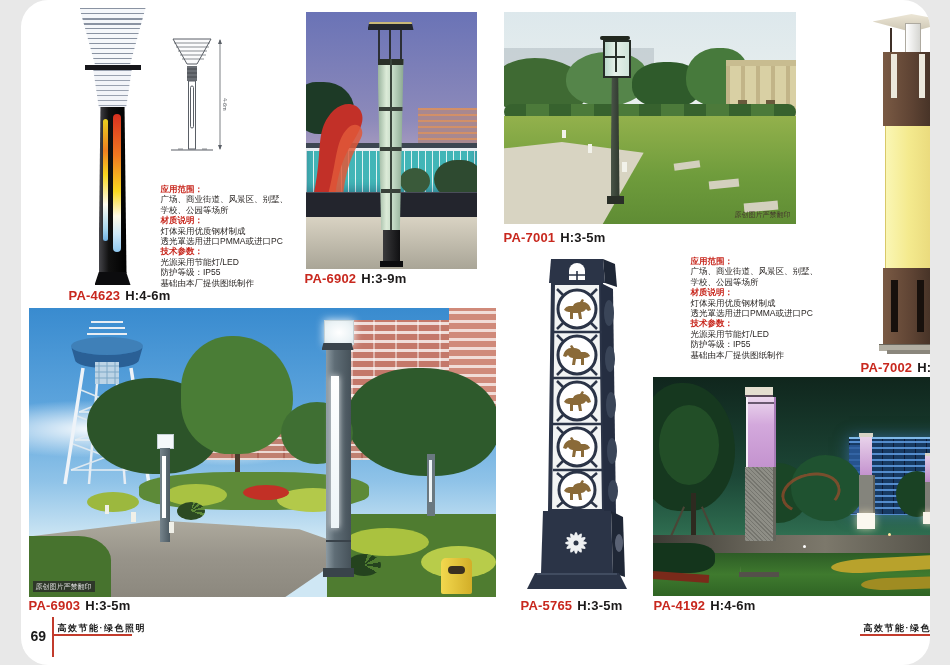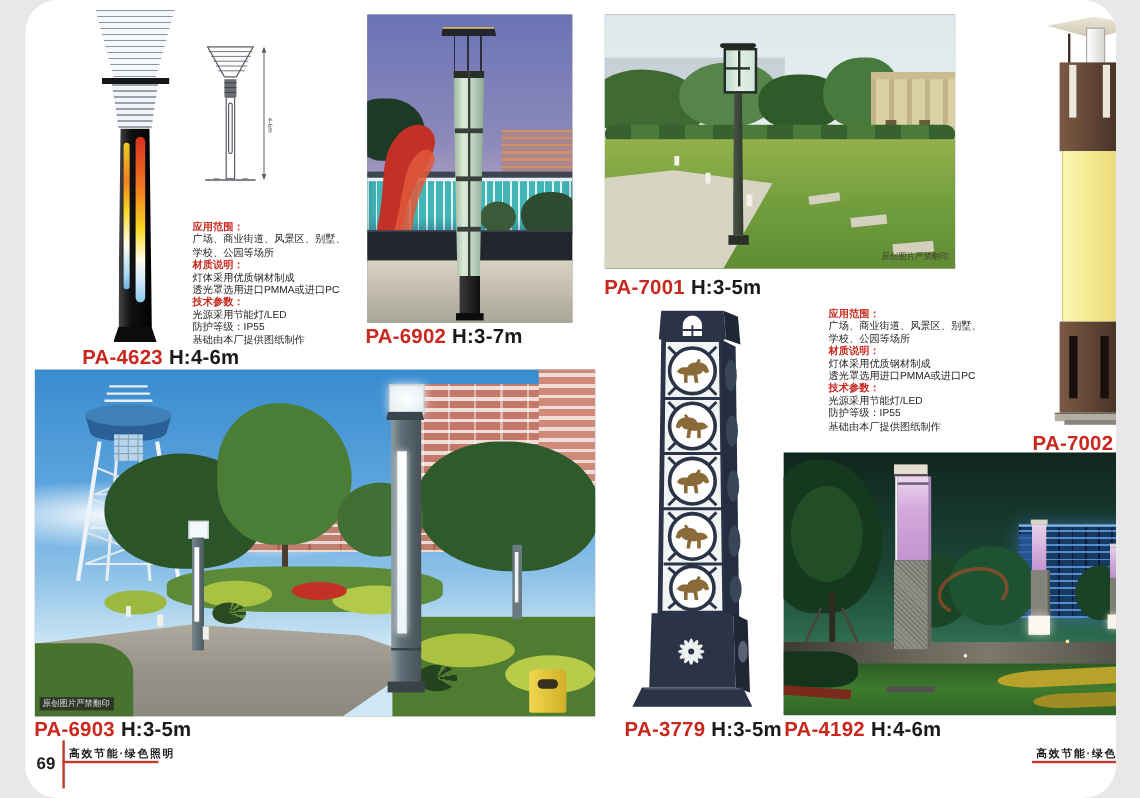--- a/index.html
+++ b/index.html
@@ -1,20 +1,20 @@
 <!DOCTYPE html>
 <html><head>
 <meta charset="utf-8">
 <style>
   html,body{margin:0;padding:0;background:#e8e8e8;}
   .page{position:relative;width:909px;height:665px;background:#ffffff;overflow:hidden;
         font-family:"Liberation Sans","DejaVu Sans",sans-serif;margin:0 auto;border-radius:27px;}
   .abs{position:absolute;}
   .photo{position:absolute;overflow:hidden;background:#888;}
-  .plabel{position:absolute;font-size:17px;font-weight:bold;white-space:nowrap;letter-spacing:.2px;}
+  .plabel{position:absolute;font-size:13px;font-weight:bold;white-space:nowrap;letter-spacing:.2px;}
   .pcode{color:#c8281e;}
   .pheight{color:#1c1a1a;margin-left:5px;}
   .info{position:absolute;width:142px;font-size:8.5px;line-height:10.4px;color:#2a2624;}
   .info .ih{color:#c8281e;font-weight:bold;}
   .capchip{position:absolute;font-size:7px;line-height:9px;color:#ddd;background:rgba(40,40,40,.78);padding:1px 3px;}
   .capflat{position:absolute;font-size:7px;line-height:9px;color:#463a2e;}
   .pagenum{position:absolute;font-size:14px;font-weight:bold;color:#1a1a1a;}
   .slogan{position:absolute;font-size:9px;font-weight:bold;color:#1a1a1a;letter-spacing:1.5px;white-space:nowrap;text-align:right;}
   .rlv{position:absolute;width:2px;background:#c23b2c;}
   .rlh{position:absolute;height:2px;background:#c23b2c;}
@@ -109,21 +109,21 @@
       <div class="abs" style="left:1px;top:48px;width:24px;height:4px;background:#39413a;"></div>
       <div class="abs" style="left:2px;top:88px;width:22px;height:4px;background:#39413a;"></div>
       <div class="abs" style="left:3px;top:130px;width:20px;height:4px;background:#39413a;"></div>
       <div class="abs" style="left:12px;top:0;width:2px;height:171px;background:#3a443c;"></div>
     </div>
     <div class="abs" style="left:77px;top:218px;width:17px;height:33px;
          background:linear-gradient(90deg,#3a3a3c,#101012);"></div>
     <div class="abs" style="left:74px;top:249px;width:23px;height:6px;background:#0c0c0e;"></div>
   </div>
   <div class="plabel" style="left:284px;top:271px;">
-    <span class="pcode">PA-6902</span><span class="pheight">H:3-7m</span>
+    <span class="pcode">PA-6902</span><span class="pheight">H:3-9m</span>
   </div>
 
   <div class="photo" style="left:483px;top:12px;width:292px;height:212px;">
     <div class="abs" style="inset:0;background:linear-gradient(180deg,#dde8ec,#eef2ef 60%);"></div>
     <div class="abs" style="left:0;top:36px;width:150px;height:38px;
          background:rgba(150,160,170,.35);"></div>
     <div class="abs" style="left:-12px;top:46px;width:95px;height:58px;background:#3f6a33;border-radius:45% 55% 40% 50%;"></div>
     <div class="abs" style="left:62px;top:40px;width:82px;height:54px;background:#55854a;border-radius:50% 45% 50% 45%;"></div>
     <div class="abs" style="left:128px;top:50px;width:70px;height:46px;background:#2f5b2b;border-radius:45%;"></div>
     <div class="abs" style="left:182px;top:36px;width:62px;height:58px;background:#477a3c;border-radius:50% 40% 50% 45%;"></div>
@@ -346,21 +346,21 @@
         <ellipse rx="2.6" ry="11" transform="rotate(120)"></ellipse>
           <ellipse rx="2.6" ry="11" transform="rotate(150)"></ellipse>
       </g>
       <circle r="2.5" fill="#2b3447"></circle>
     </g>
     <ellipse cx="106" cy="300" rx="4" ry="9" fill="#8a93a8" opacity=".55"></ellipse>
     <polygon points="22,330 106,330 114,346 14,346" fill="#2b3447"></polygon>
     <line x1="24" y1="331" x2="104" y2="331" stroke="#4a5468" stroke-width="1.5"></line>
   </svg>
   <div class="plabel" style="left:500px;top:598px;">
-    <span class="pcode">PA-3779</span><span class="pheight">H:3-5m</span>
+    <span class="pcode">PA-5765</span><span class="pheight">H:3-5m</span>
   </div>
 
   <div class="photo" style="left:632px;top:377px;width:313px;height:219px;">
     <div class="abs" style="inset:0;
          background:linear-gradient(180deg,#10261d 0%,#1c4636 45%,#2d6a4e 70%,#3d8560 82%,#2f6a4a 92%);"></div>
     <div class="abs" style="left:196px;top:60px;width:106px;height:76px;
          background:#173a63;border-top:2px solid #7fb8e8;box-shadow:0 0 14px rgba(70,130,220,.55);
          background-image:repeating-linear-gradient(0deg,rgba(95,155,225,.85) 0 1.5px,transparent 1.5px 6px),repeating-linear-gradient(90deg,rgba(12,22,48,.9) 0 1.5px,transparent 1.5px 11px);"></div>
     <div class="abs" style="left:196px;top:68px;width:16px;height:68px;background:#2a5a9a;opacity:.8;"></div>
     <div class="abs" style="left:-14px;top:6px;width:96px;height:128px;background:#16381f;border-radius:45% 55% 48% 42%;"></div>

